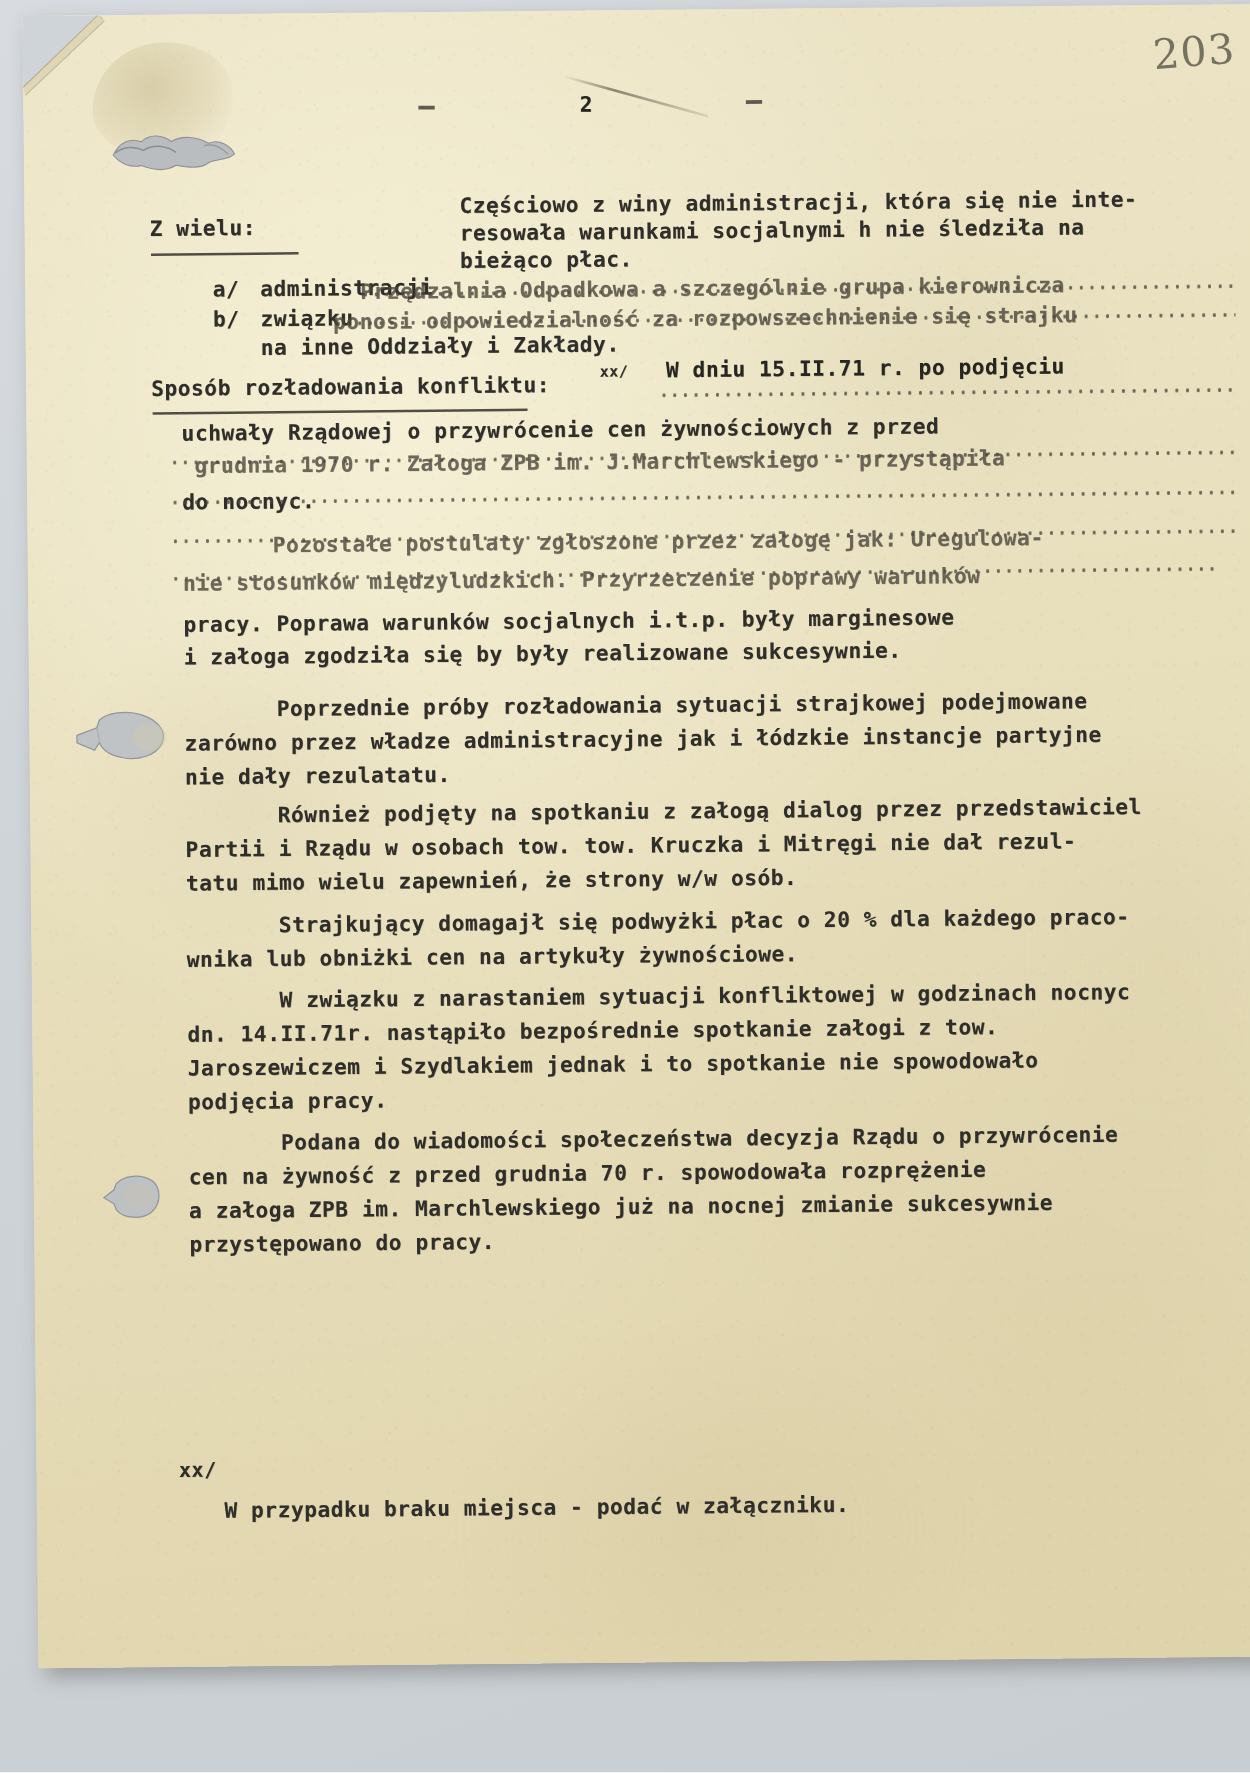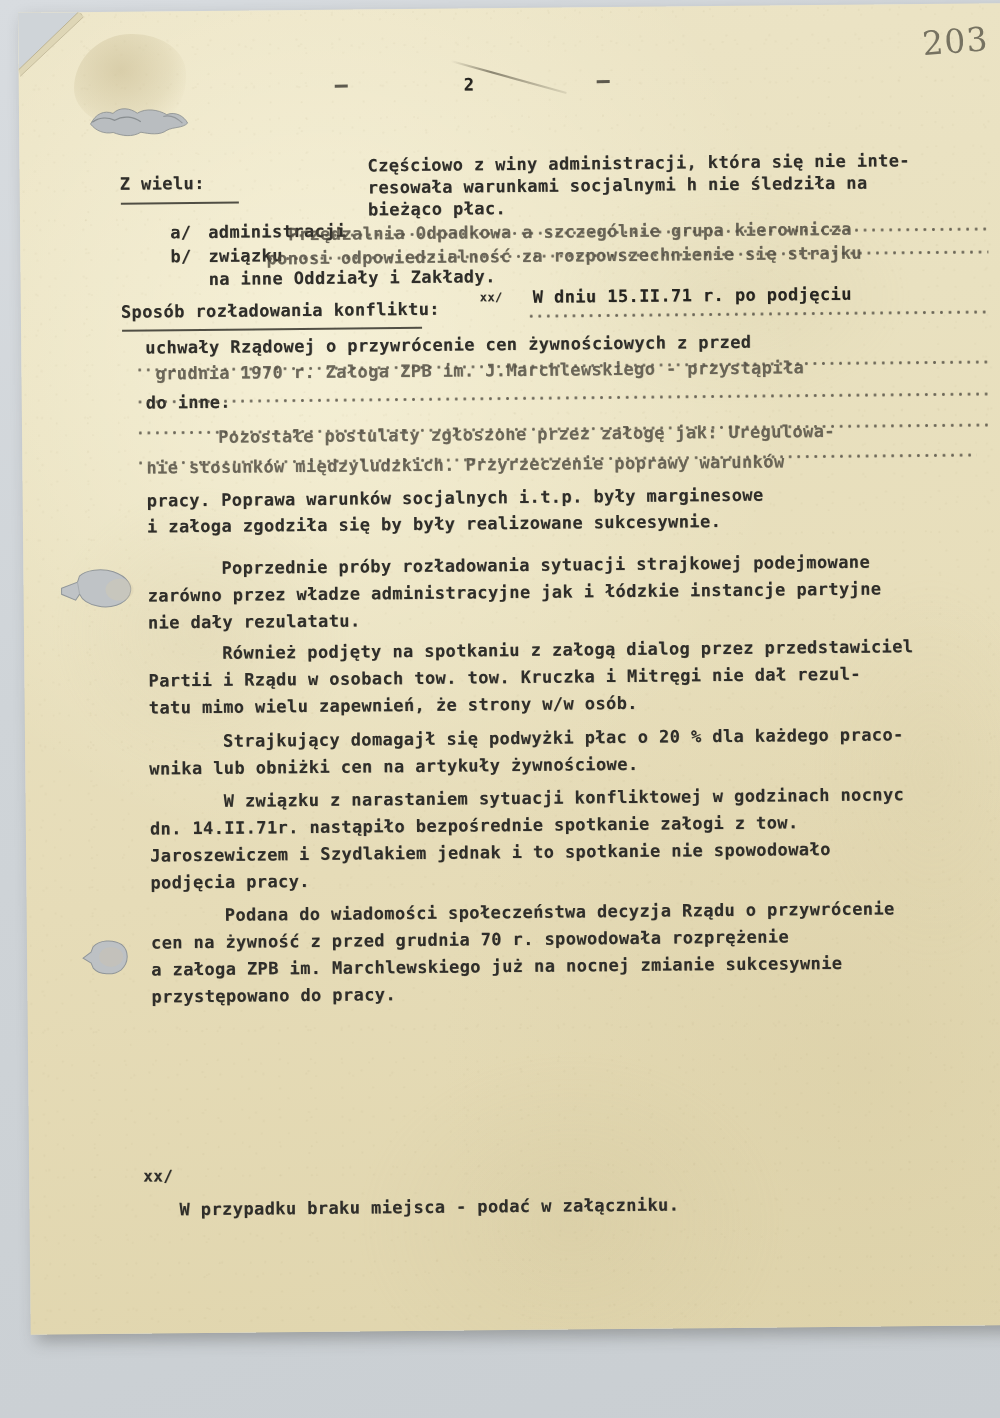--- a/index.html
+++ b/index.html
@@ -247,21 +247,21 @@
 
     <div class="dots" style="left:506px; top:307px; width:462px;"></div>
     <div class="tx fs17 heavy" style="left:512px; top:277px;">W dniu 15.II.71 r. po podjęciu</div>
 
     <div class="tx fs17" style="left:124px; top:324px;">uchwały Rządowej o przywrócenie cen żywnościowych z przed</div>
 
     <div class="dots" style="left:114px; top:357px; width:854px;"></div>
     <div class="tx fs17 overtype" style="left:134px; top:350px;">grudnia 1970 r. Załoga ZPB im. J.Marchlewskiego - przystąpiła</div>
 
     <div class="dots" style="left:114px; top:389px; width:854px;"></div>
-    <div class="tx fs17" style="left:124px; top:379px;">do inne.</div>
+    <div class="tx fs17" style="left:124px; top:379px;">do nocnyc.</div>
 
     <div class="dots" style="left:114px; top:420px; width:854px;"></div>
     <div class="tx fs17 overtype" style="left:196px; top:414px;">Pozostałe postulaty zgłoszone przez załogę jak: Uregulowa-</div>
 
     <div class="dots" style="left:114px; top:450px; width:840px;"></div>
     <div class="tx fs17 overtype" style="left:124px; top:444px;">nie stosunków międzyludzkich. Przyrzeczenie poprawy warunków</div>
 
     <div class="tx fs17" style="left:124px; top:477px;">pracy. Poprawa warunków socjalnych i.t.p. były marginesowe</div>
     <div class="tx fs17" style="left:124px; top:503px;">i załoga zgodziła się by były realizowane sukcesywnie.</div>
 

